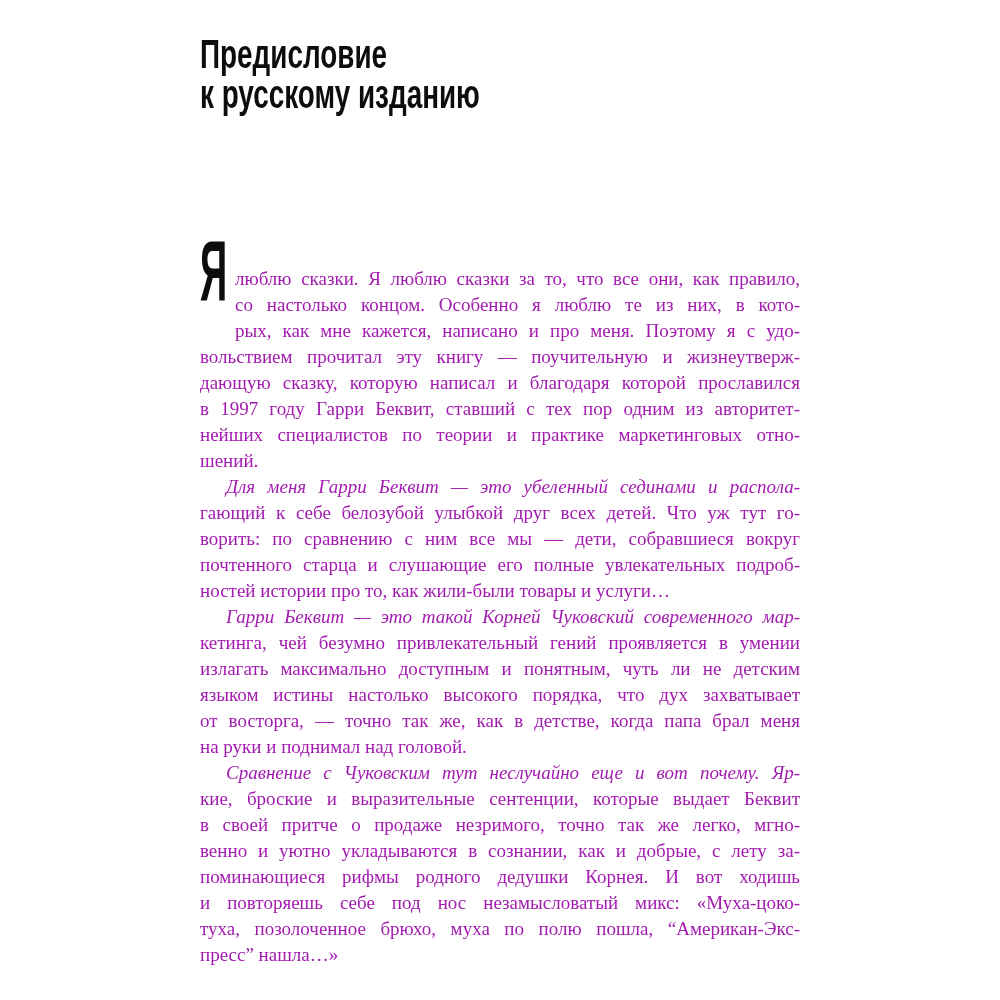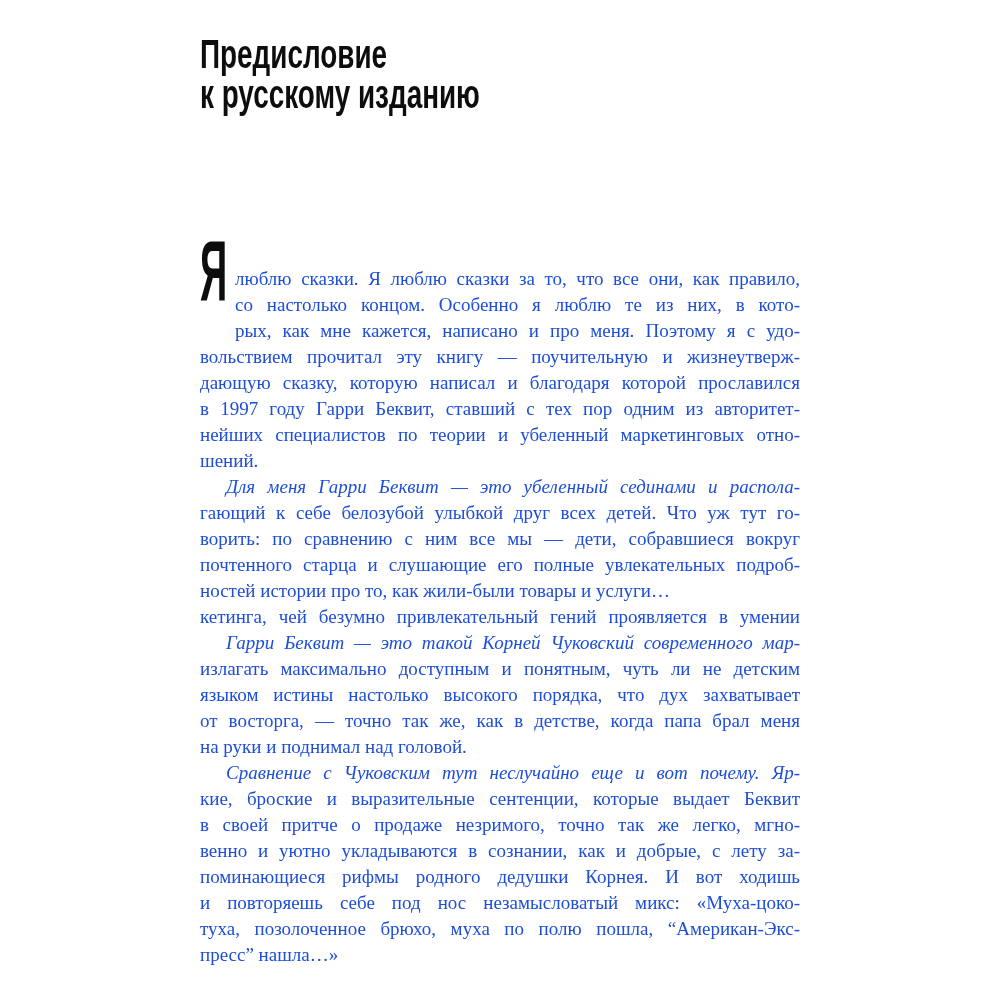--- a/index.html
+++ b/index.html
@@ -30,21 +30,21 @@
   .heading .hline { display: block; }
 
   
   .body-text {
     position: absolute;
     left: 200px;
     top: 266px;
     width: 600px;
     font-size: 19px;
     line-height: 26px;
-    color: #1d4ed8;
+    color: #a21caf;
   }
   .para { margin: 0; padding: 0; }
   .line {
     white-space: nowrap;
     text-align: justify;
     text-align-last: justify;
     height: 26px;
     overflow: visible;
   }
   .line.last {
@@ -86,33 +86,33 @@
 
   <div class="body-text" id="body-text">
       <div class="para">
         <div class="cap-spacer"></div>
         <div class="line">люблю сказки. Я люблю сказки за то, что все они, как правило,</div>
         <div class="line">со настолько концом. Особенно я люблю те из них, в кото-</div>
         <div class="line">рых, как мне кажется, написано и про меня. Поэтому я с удо-</div>
         <div class="line">вольствием прочитал эту книгу — поучительную и жизнеутверж-</div>
         <div class="line">дающую сказку, которую написал и благодаря которой прославился</div>
         <div class="line">в 1997 году Гарри Беквит, ставший с тех пор одним из авторитет-</div>
-        <div class="line">нейших специалистов по теории и убеленный маркетинговых отно-</div>
+        <div class="line">нейших специалистов по теории и практике маркетинговых отно-</div>
         <div class="line last">шений.</div>
       </div>
       <div class="para">
         <div class="line indent">Для меня Гарри Беквит — это убеленный сединами и распола-</div>
         <div class="line">гающий к себе белозубой улыбкой друг всех детей. Что уж тут го-</div>
         <div class="line">ворить: по сравнению с ним все мы — дети, собравшиеся вокруг</div>
         <div class="line">почтенного старца и слушающие его полные увлекательных подроб-</div>
         <div class="line last">ностей истории про то, как жили-были товары и услуги…</div>
       </div>
       <div class="para">
+        <div class="line indent">Гарри Беквит — это такой Корней Чуковский современного мар-</div>
         <div class="line">кетинга, чей безумно привлекательный гений проявляется в умении</div>
-        <div class="line indent">Гарри Беквит — это такой Корней Чуковский современного мар-</div>
         <div class="line">излагать максимально доступным и понятным, чуть ли не детским</div>
         <div class="line">языком истины настолько высокого порядка, что дух захватывает</div>
         <div class="line">от восторга, — точно так же, как в детстве, когда папа брал меня</div>
         <div class="line last">на руки и поднимал над головой.</div>
       </div>
       <div class="para">
         <div class="line indent">Сравнение с Чуковским тут неслучайно еще и вот почему. Яр-</div>
         <div class="line">кие, броские и выразительные сентенции, которые выдает Беквит</div>
         <div class="line">в своей притче о продаже незримого, точно так же легко, мгно-</div>
         <div class="line">венно и уютно укладываются в сознании, как и добрые, с лету за-</div>

